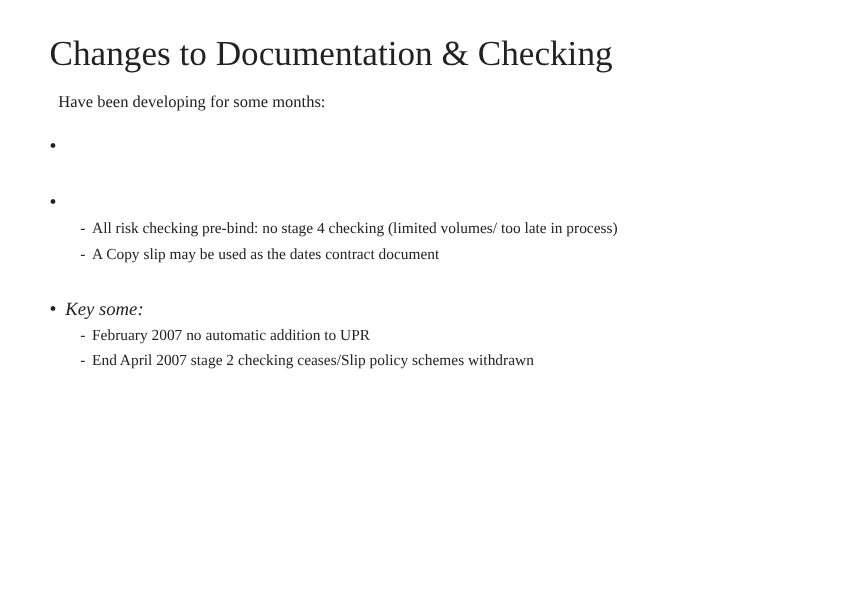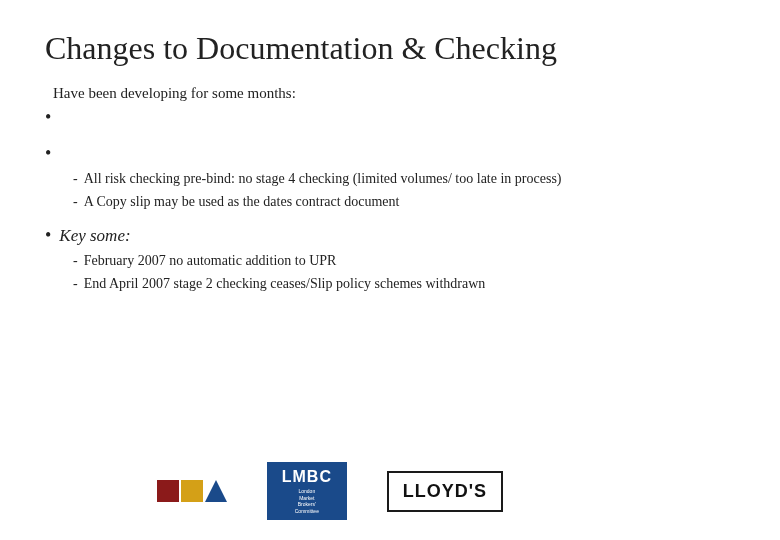--- a/index.html
+++ b/index.html
@@ -7,36 +7,36 @@
       width: 780px;
       height: 540px;
       background: #ffffff;
       font-family: Georgia, 'Times New Roman', serif;
       overflow: hidden;
       position: relative;
     }
     .slide {
       width: 660px;
       height: 540px;
-      padding: 30px 45px 20px 45px;
+      padding: 30px 45px 3px 45px;
       display: flex;
       flex-direction: column;
     }
     .title {
       font-size: 32px;
       font-weight: normal;
       color: #222;
       margin-bottom: 18px;
       font-family: Georgia, serif;
     }
     .content {
       flex: 1;
       display: flex;
       flex-direction: column;
-      gap: 0;
+      gap: 15px;
     }
     .intro-text {
       font-size: 15px;
       color: #222;
       margin-bottom: 6px;
       margin-left: 8px;
     }
     .bullet-section {
       margin-bottom: 12px;
     }
@@ -187,30 +187,13 @@
           <span class="sub-text">February 2007 no automatic addition to UPR</span>
         </div>
         <div class="sub-bullet">
           <span class="sub-dash">-</span>
           <span class="sub-text">End April 2007 stage 2 checking ceases/Slip policy schemes withdrawn</span>
         </div>
       </div>
     </div>
   </div>
 
-  <div class="logos">
-
-    <div class="lma-logo">
-      <div class="lma-sq1"></div>
-      <div class="lma-sq2"></div>
-      <div class="lma-triangle"></div>
-    </div>
-
-    <div class="lmbc-logo">
-      <span class="lmbc-text">LMBC</span>
-      <span class="lmbc-sub">London<br>Market<br>Brokers'<br>Committee</span>
-    </div>
-
-    <div class="lloyds-logo">
-      <span class="lloyds-text">LLOYD'S</span>
-    </div>
-  </div>
 </div>
 
 </body></html>

